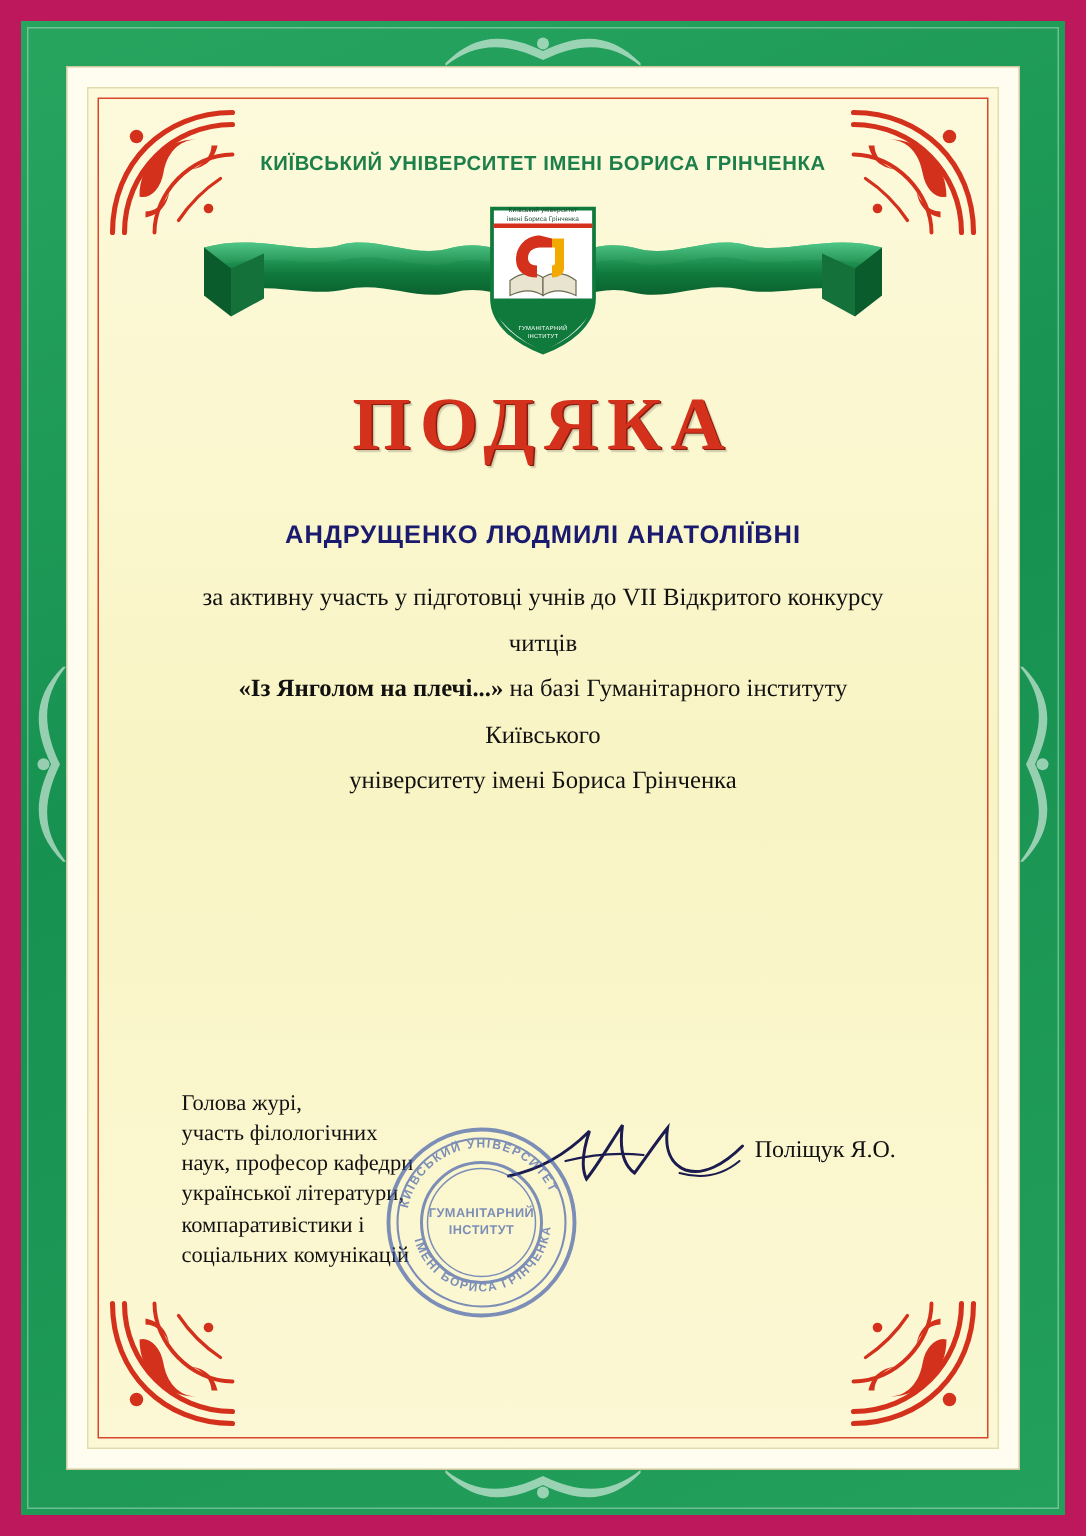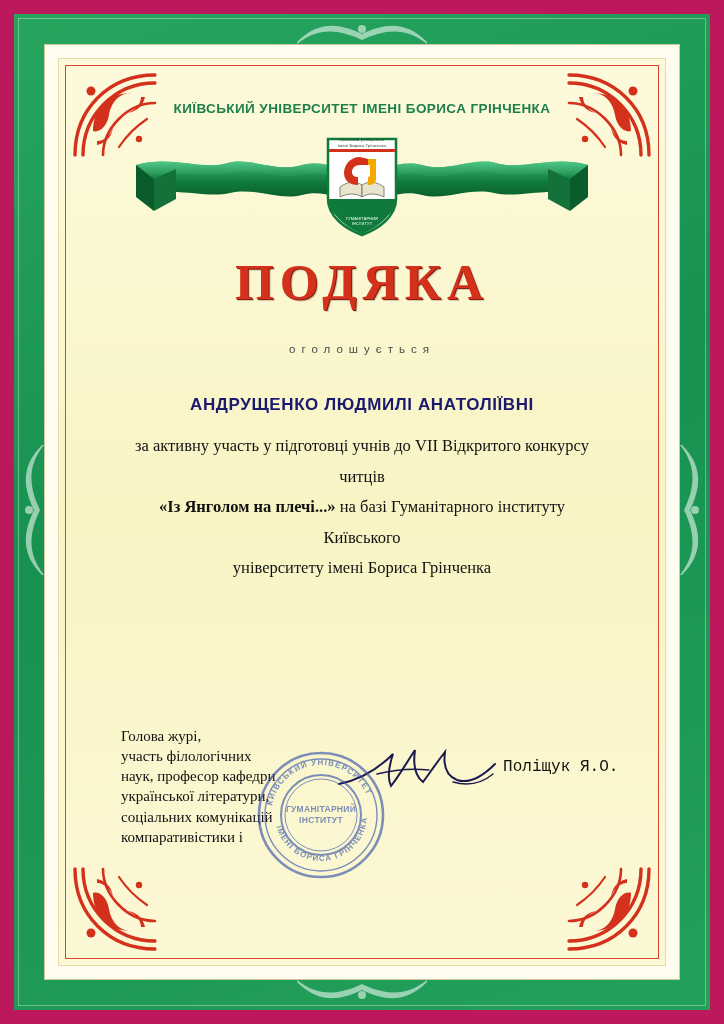--- a/index.html
+++ b/index.html
@@ -229,21 +229,21 @@
     color: #111111;
     width: 230px;
   }
   .sig-mid {
     position: relative;
     width: 170px;
     height: 60px;
     margin-top: 14px;
   }
   .sig-right {
-    font-family: Liberation Mono, monospace;
+    font-family: Liberation Serif, serif;
     font-size: 16px;
     color: #111111;
     margin-top: 32px;
     width: 130px;
     text-align: left;
   }
 
   
   .stamp {
     position: absolute;
@@ -432,40 +432,39 @@
           </div>
           <div class="emblem-text-bottom">
             <span>ГУМАНІТАРНИЙ</span><br>
             <span>ІНСТИТУТ</span>
           </div>
         </div>
       </div>
 
       <div class="title">ПОДЯКА</div>
 
-      <div class="announce">оголошується</div>
 
       <div class="recipient">АНДРУЩЕНКО ЛЮДМИЛІ АНАТОЛІЇВНІ</div>
 
       <div class="body-text">
         <div>за активну участь у підготовці учнів до  VII Відкритого конкурсу читців</div>
         <div>
           <span class="b">«Із Янголом на плечі...»</span><span> на базі Гуманітарного інституту Київського</span>
         </div>
         <div>університету імені Бориса Грінченка</div>
       </div>
 
       <div class="sig-block">
         <div class="sig-left">
           <div>Голова журі,</div>
           <div>участь філологічних</div>
           <div>наук, професор кафедри</div>
           <div>української літератури,</div>
+          <div>компаративістики і</div>
           <div>соціальних комунікацій</div>
-          <div>компаративістики і</div>
         </div>
 
         <div class="sig-mid">
           <svg width="170" height="60" viewBox="0 0 170 60">
             <g fill="none" stroke="#1b1b4f" stroke-width="2" stroke-linecap="round">
               <path d="M6 44 C26 40, 44 30, 60 14 C56 26, 54 38, 58 46 C66 36, 74 22, 82 10
                        C80 24, 82 36, 90 42 C96 34, 104 22, 112 12
                        C110 26, 114 36, 124 40 C136 44, 150 36, 162 24"></path>
               <path d="M44 34 C60 30, 78 28, 96 30" stroke-width="1.5"></path>
               <path d="M120 42 C134 46, 148 44, 160 34" stroke-width="1.4"></path>

